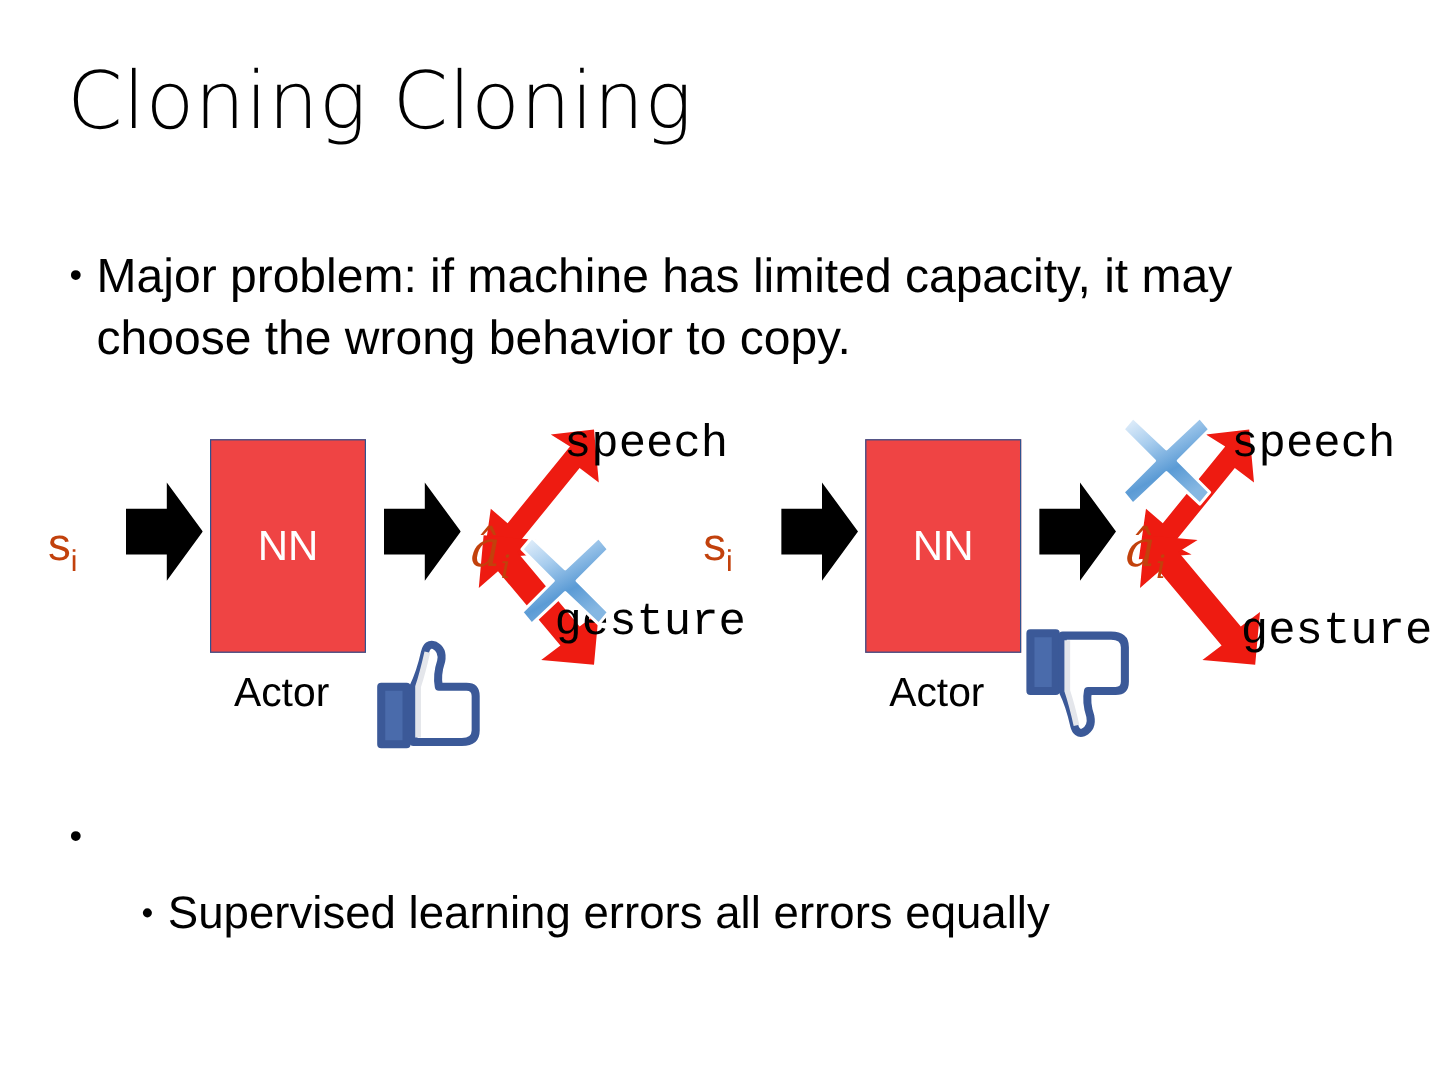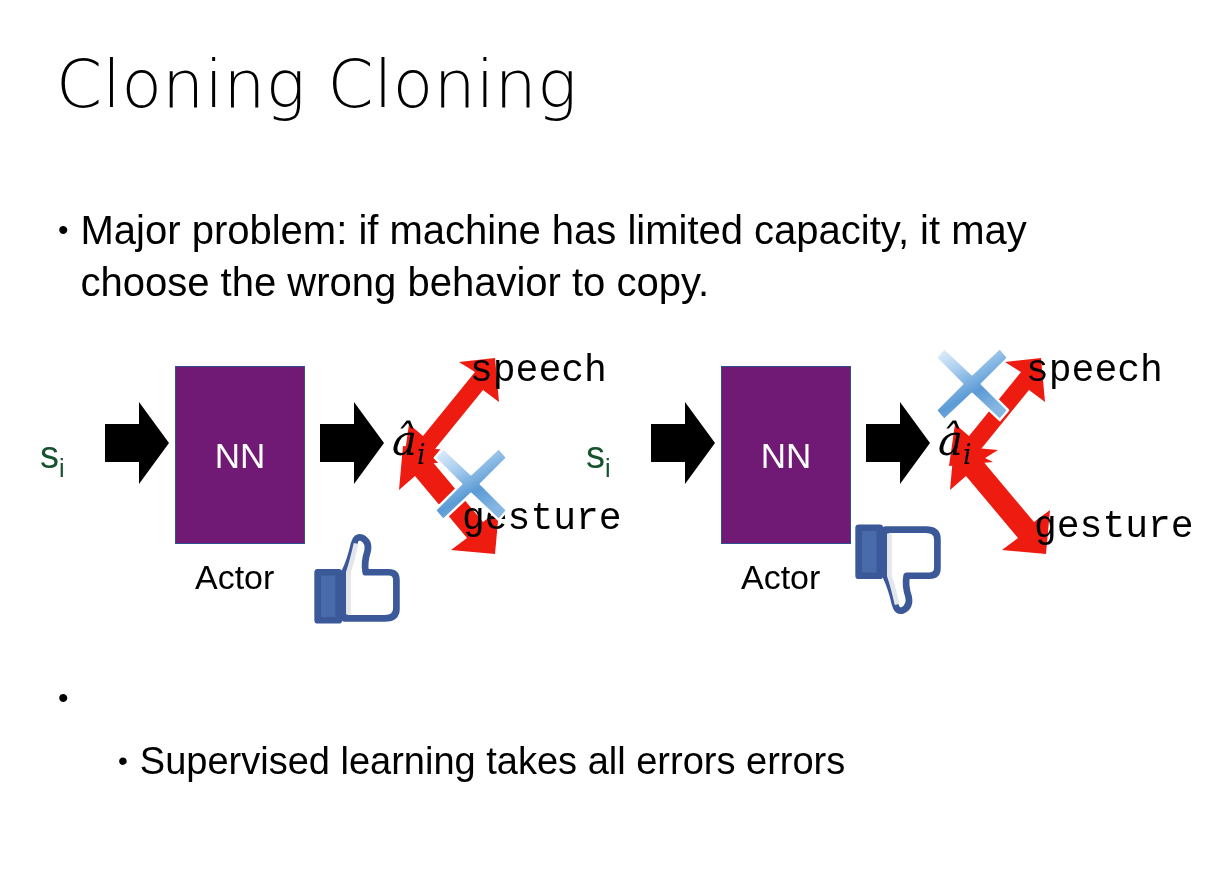--- a/index.html
+++ b/index.html
@@ -86,21 +86,21 @@
   }
   #diagram-left  { left: 10px; }
   #diagram-right { left: 556px; }
 
   
   .state-label {
     position: absolute;
     font-family: "Liberation Sans", sans-serif;
     font-size: 38px;
     line-height: 38px;
-    color: #14532d;
+    color: #c2410c;
     white-space: nowrap;
   }
   .state-label .sub {
     font-size: 25px;
     vertical-align: sub;
     line-height: 0;
   }
 
   
   .block-arrow {
@@ -108,21 +108,21 @@
     width: 64px;
     height: 86px;
   }
   .block-arrow svg { display: block; width: 100%; height: 100%; }
 
   
   .nn-box {
     position: absolute;
     width: 130px;
     height: 178px;
-    background: #701a75;
+    background: #ef4444;
     border: 1px solid #2f528f;
     box-sizing: border-box;
     display: flex;
     align-items: center;
     justify-content: center;
   }
   .nn-box .nn-label {
     color: #ffffff;
     font-family: "Liberation Sans", sans-serif;
     font-size: 35px;
@@ -137,23 +137,24 @@
     white-space: nowrap;
   }
 
   
   .action-label {
     position: absolute;
     font-family: "DejaVu Serif", serif;
     font-style: italic;
     font-size: 42px;
     line-height: 42px;
-    color: #000000;
+    color: #c2410c;
     white-space: nowrap;
     z-index: 4;
+    margin-top: 17px;
   }
   .action-label .sub {
     font-size: 27px;
     vertical-align: sub;
     line-height: 0;
   }
 
   
   .red-arrow {
     position: absolute;
@@ -355,16 +356,16 @@
       </div>
     </div>
   </div>
 
   <div class="bullet-block" id="bullet-mid">
     <span class="bullet-dot">•</span>
   </div>
 
   <div class="bullet-block" id="bullet-sub">
     <span class="bullet-dot">•</span>
-    <span class="bullet-text">Supervised learning takes all errors errors</span>
+    <span class="bullet-text">Supervised learning errors all errors equally</span>
   </div>
 
 </div>
 
 </body></html>

